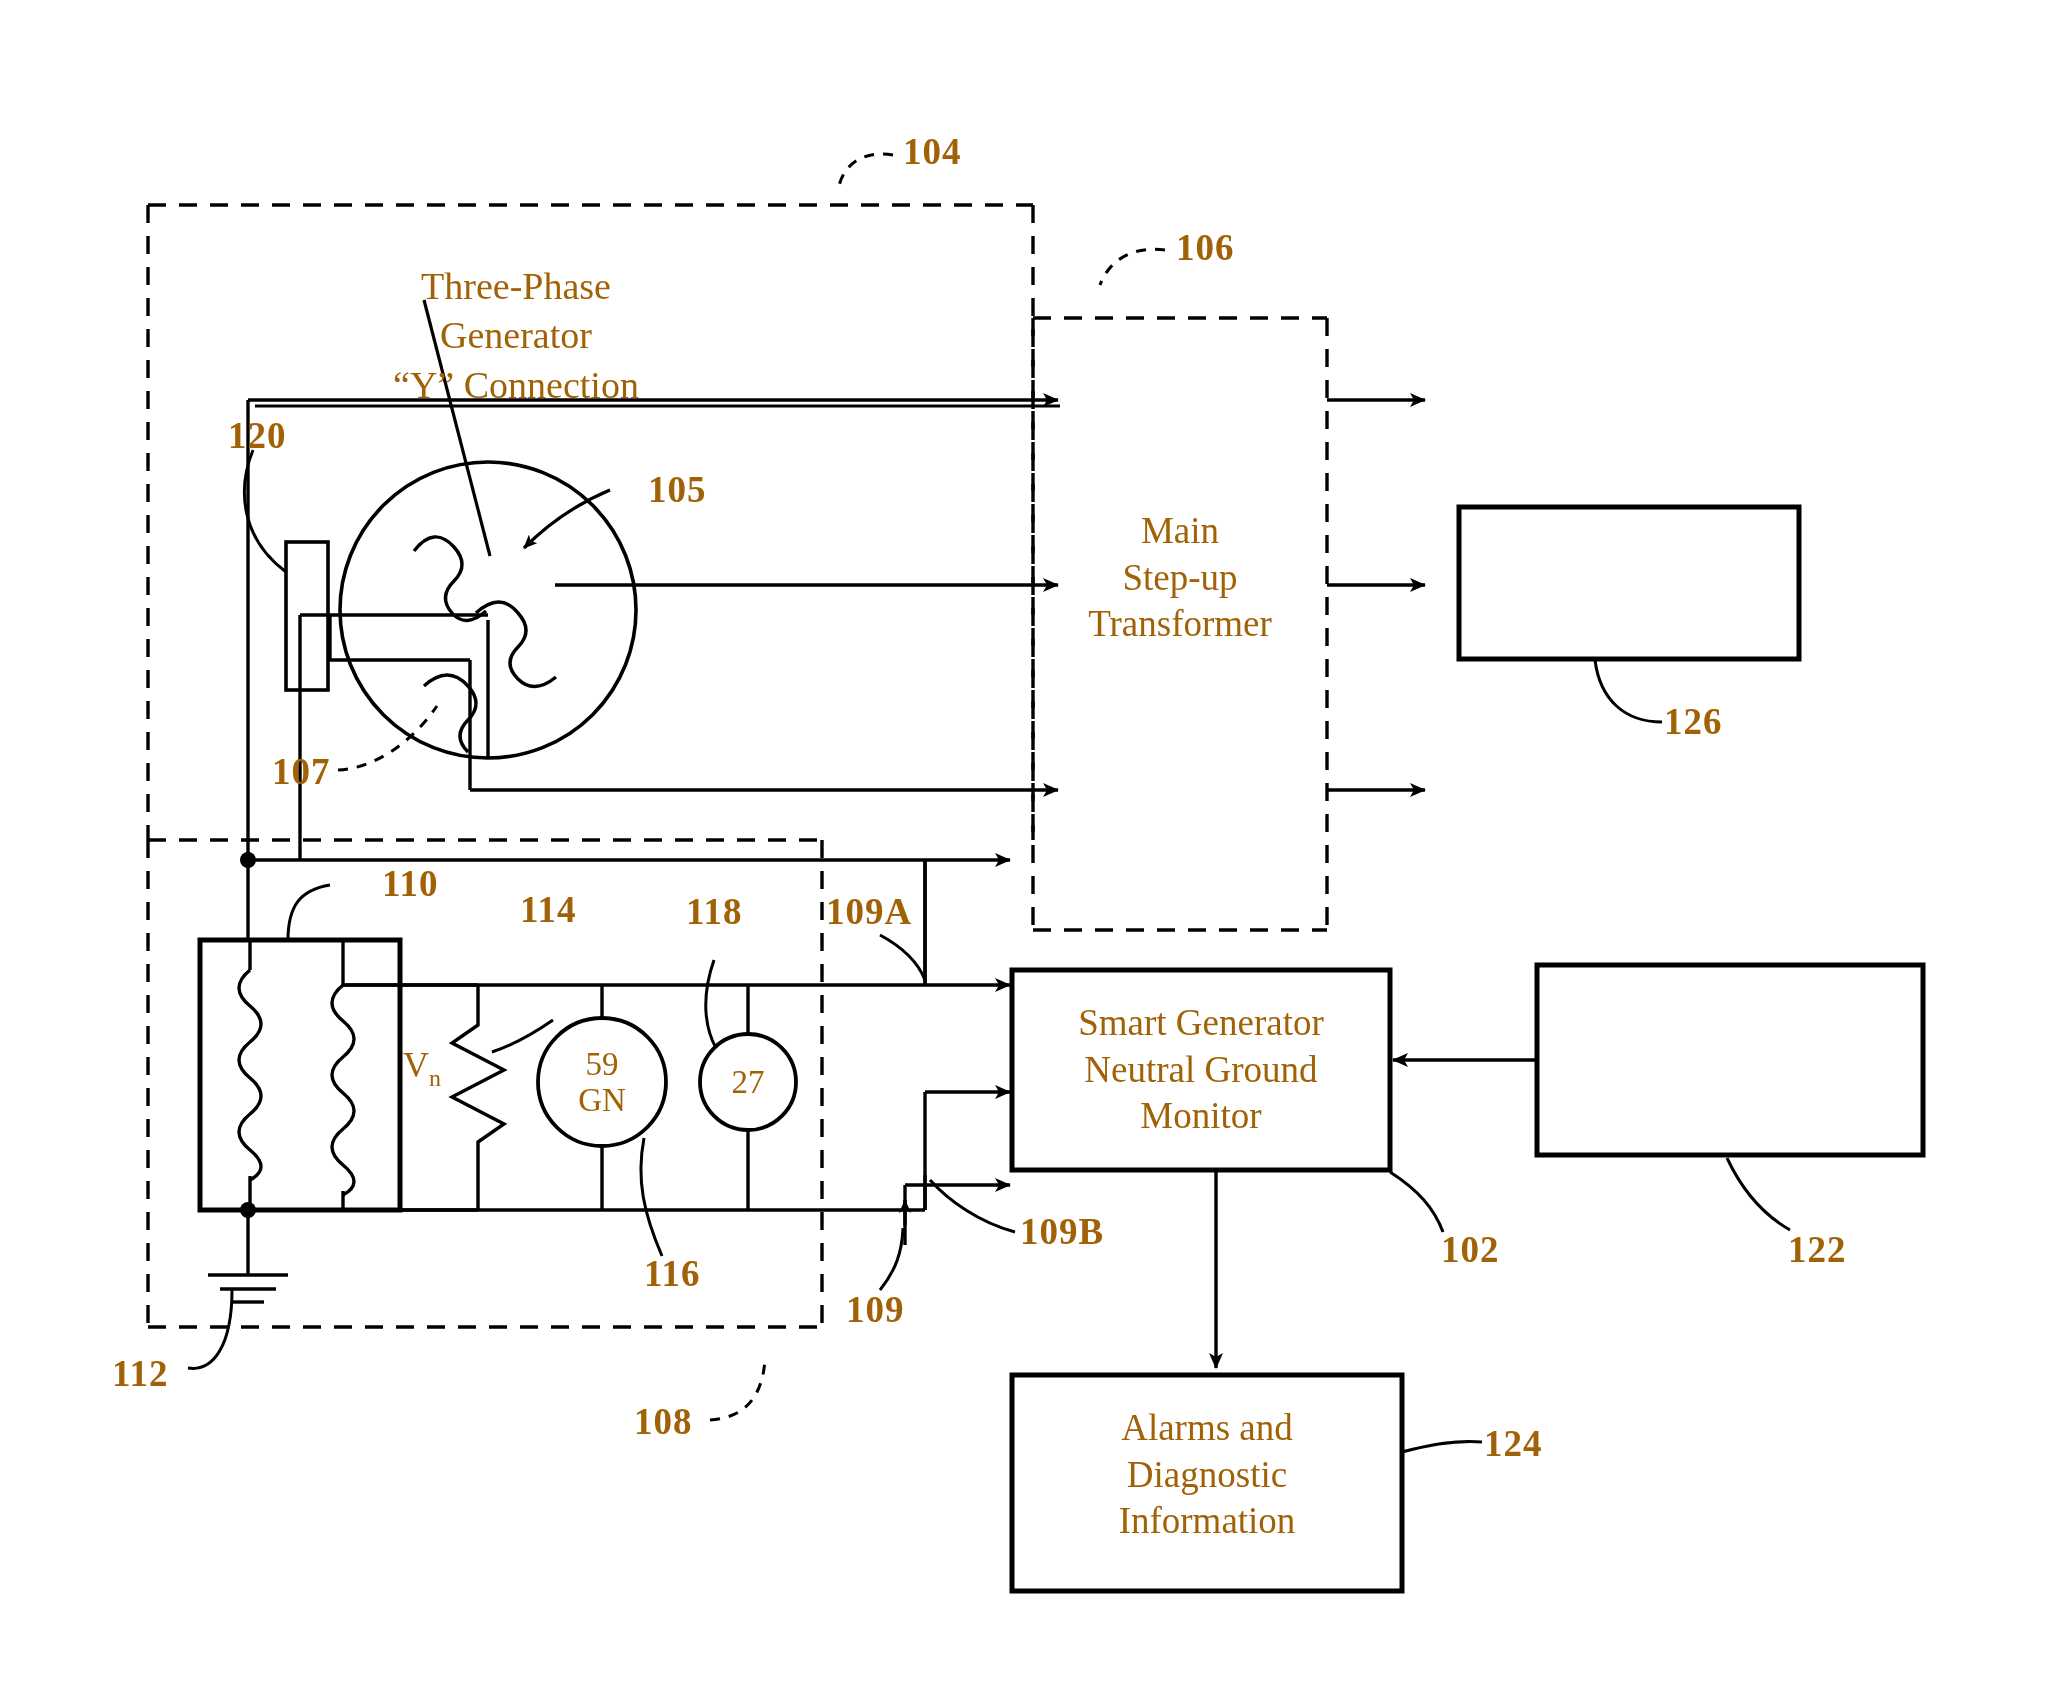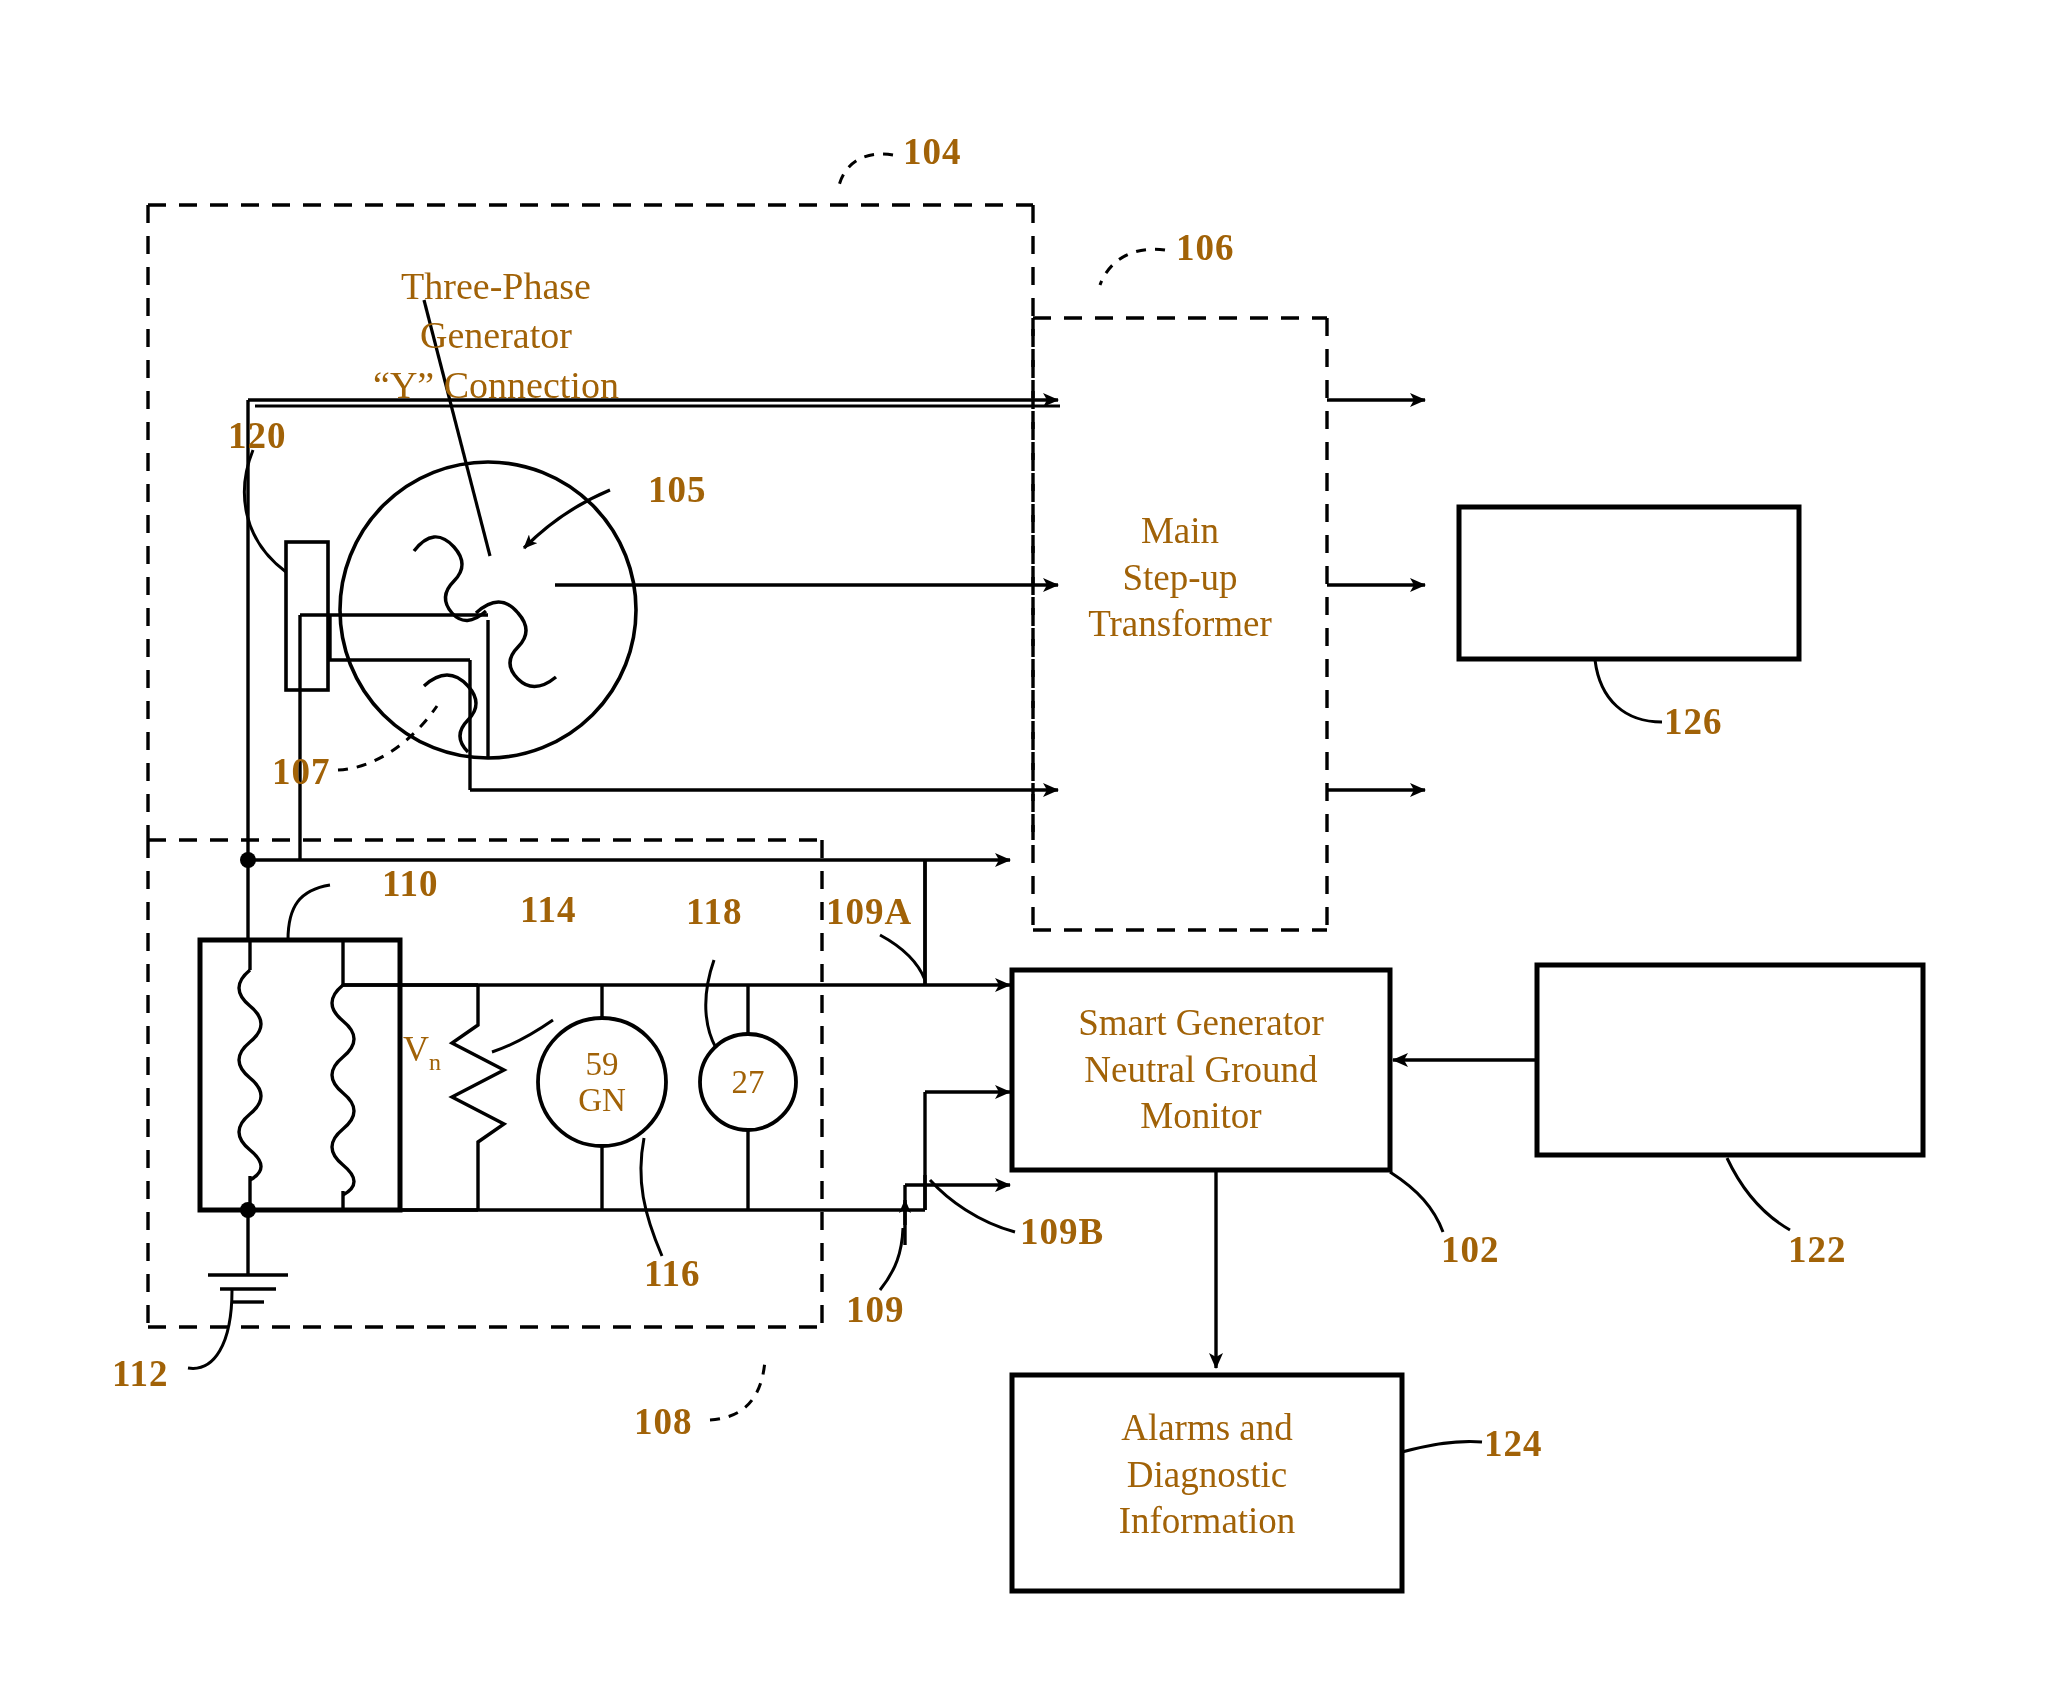--- a/index.html
+++ b/index.html
@@ -2,23 +2,23 @@
 <html><head>
 <meta charset="utf-8">
 <style>
   html,body{margin:0;padding:0;background:#fff;}
   body{font-family:"Liberation Serif", serif;color:#000;}
   #root{position:relative;width:2069px;height:1687px;background:#fff;overflow:hidden;}
   #svgmain{position:absolute;left:0;top:0;width:2069px;height:1687px;}
   .lbl{position:absolute;font-family:"Liberation Serif", serif;color:#a16207;white-space:nowrap;}
   .refnum{font-size:37px;font-weight:700;letter-spacing:1px;}
   .blocktext{font-size:37px;line-height:1.26;text-align:center;}
-  .genttl{font-size:38px;line-height:1.30;text-align:center;}
+  .genttl{font-size:38px;line-height:1.30;text-align:center;margin-left:20px;}
   .relaytxt{font-size:33px;line-height:1.10;text-align:center;}
-  .vn{font-size:36px;}
+  .vn{font-size:36px;margin-top:16px;}
   .vn sub{font-size:24px;}
   .ctr{transform:translate(-50%,-50%);}
 </style>
 </head>
 <body>
 
 <div id="root">
 
   <svg id="svgmain" viewBox="0 0 2069 1687" xmlns="http://www.w3.org/2000/svg">
     <defs>

